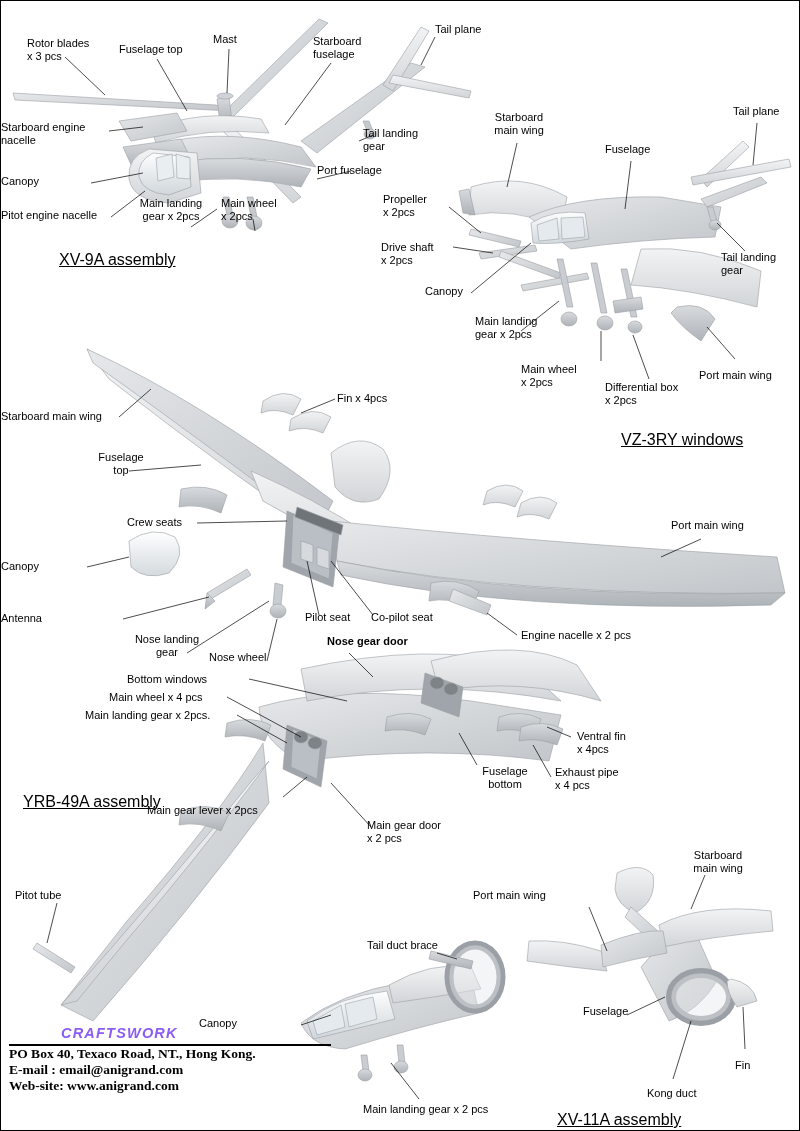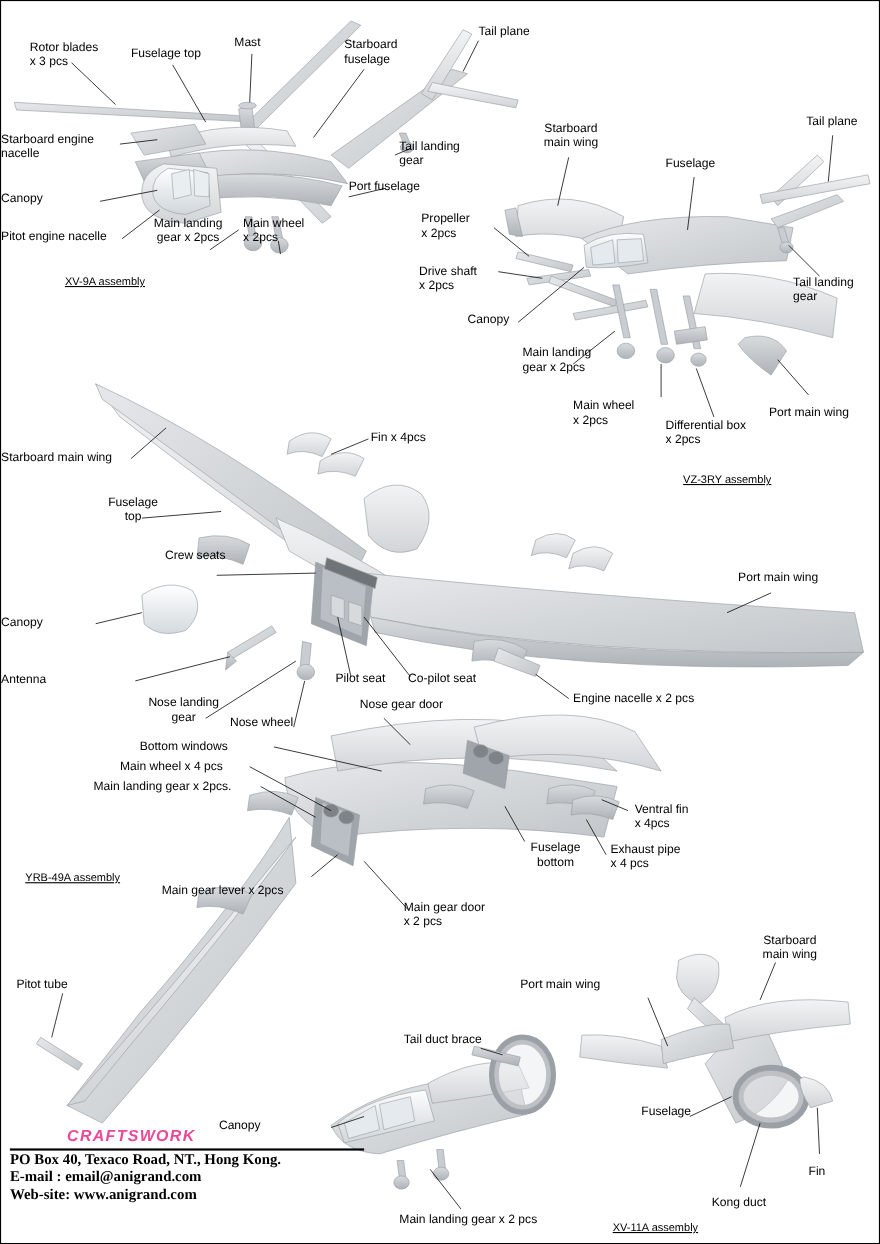--- a/index.html
+++ b/index.html
@@ -27,21 +27,21 @@
     font-size: 11px;
     line-height: 12.5px;
     color: #000;
     white-space: pre;
     letter-spacing: 0px;
   }
   .lbl.r { }
   .lbl.c { text-align: center; }
   .asm {
     position: absolute;
-    font-size: 10px;
+    font-size: 16px;
     font-weight: 400;
     text-decoration: underline;
     white-space: pre;
   }
   
   svg.leaders {
     position: absolute; left: 0; top: 0;
     width: 800px; height: 1131px;
     pointer-events: none;
   }
@@ -70,21 +70,21 @@
     color: #d21b1b;
   }
   #brandsub {
     font-family: "Liberation Sans", sans-serif;
     font-style: italic;
     font-weight: bold;
     font-size: 14.5px;
     letter-spacing: 1.2px;
     margin-left: 52px;
     margin-top: -4px;
-    color: #ec4899;
+    color: #8b5cf6;
   }
   #brandrule {
     border-top: 2px solid #000;
     margin-top: 3px;
     width: 322px;
   }
   .addr {
     font-family: "Liberation Serif", serif;
     font-weight: bold;
     font-size: 13.5px;
@@ -378,37 +378,37 @@
   <div class="lbl" style="left:424px; top:284px;">Canopy</div>
   <div class="lbl" style="left:720px; top:250px;">Tail landing
 gear</div>
   <div class="lbl" style="left:474px; top:314px;">Main landing
 gear x 2pcs</div>
   <div class="lbl" style="left:520px; top:362px;">Main wheel
 x 2pcs</div>
   <div class="lbl" style="left:604px; top:380px;">Differential box
 x 2pcs</div>
   <div class="lbl" style="left:698px; top:368px;">Port main wing</div>
-  <div class="asm" style="left:620px; top:430px;">VZ-3RY assembly</div>
+  <div class="asm" style="left:620px; top:430px;">VZ-3RY windows</div>
 
   <div class="lbl" style="left:336px; top:391px;">Fin x 4pcs</div>
   <div class="lbl r" style="left:0px; width:118px; top:409px;">Starboard main wing</div>
   <div class="lbl c" style="left:84px; width:72px; top:450px;">Fuselage
 top</div>
-  <div class="lbl" style="left:126px; top:498px;margin-left:23px;">Crew seats</div>
+  <div class="lbl" style="left:126px; top:515px;">Crew seats</div>
   <div class="lbl r" style="left:0px; width:84px; top:559px;">Canopy</div>
   <div class="lbl r" style="left:0px; width:120px; top:611px;">Antenna</div>
   <div class="lbl c" style="left:118px; width:96px; top:632px;">Nose landing
 gear</div>
   <div class="lbl" style="left:208px; top:650px;text-align:right;">Nose wheel</div>
   <div class="lbl" style="left:304px; top:610px;">Pilot seat</div>
   <div class="lbl" style="left:370px; top:610px;">Co-pilot seat</div>
   <div class="lbl" style="left:670px; top:518px;">Port main wing</div>
   <div class="lbl" style="left:520px; top:628px;">Engine nacelle x 2 pcs</div>
-  <div class="lbl" style="left:326px; top:634px;">Nose gear door</div>
+  <div class="lbl" style="left:326px; top:634px;font-weight:bold;">Nose gear door</div>
   <div class="lbl r" style="left:126px; width:118px; top:672px;">Bottom windows</div>
   <div class="lbl r" style="left:108px; width:114px; top:690px;">Main wheel x 4 pcs</div>
   <div class="lbl r" style="left:84px; width:148px; top:708px;">Main landing gear x 2pcs.</div>
   <div class="lbl" style="left:146px; top:790px;margin-top:13px;">Main gear lever x 2pcs</div>
   <div class="lbl" style="left:366px; top:818px;">Main gear door
 x 2 pcs</div>
   <div class="lbl c" style="left:462px; width:84px; top:764px;">Fuselage
 bottom</div>
   <div class="lbl" style="left:576px; top:729px;">Ventral fin
 x 4pcs</div>

